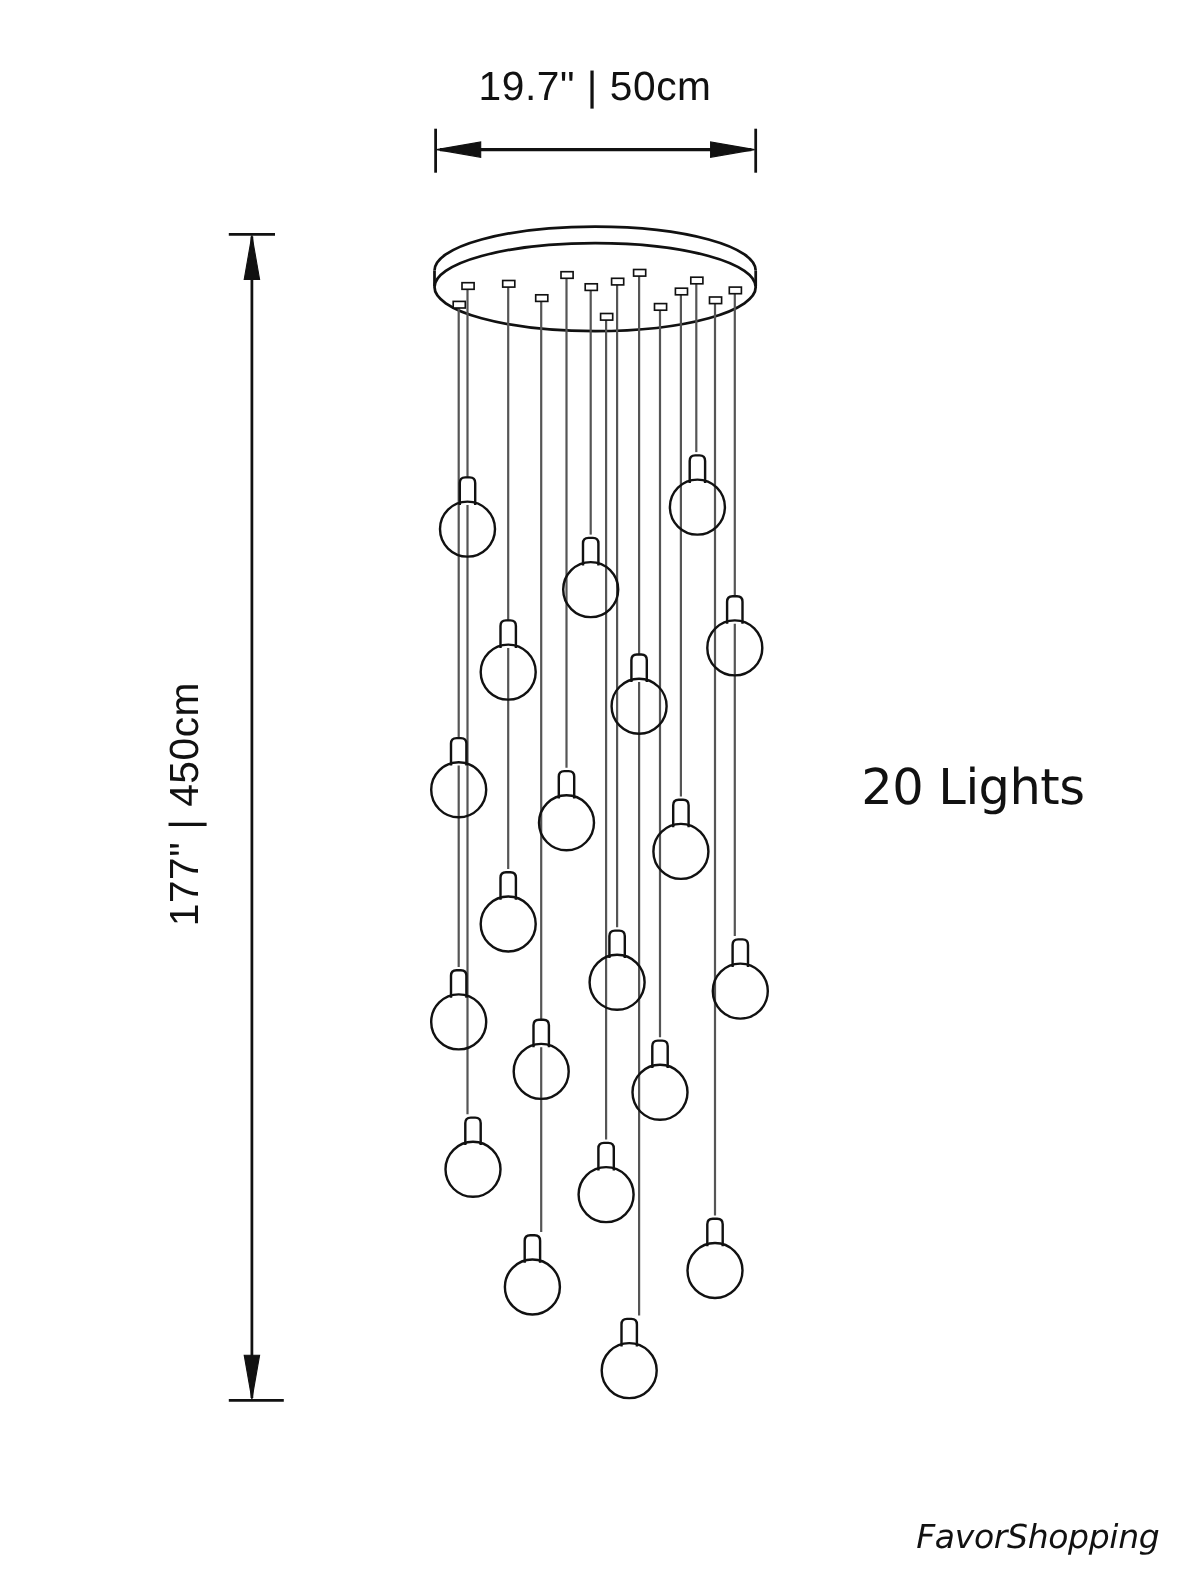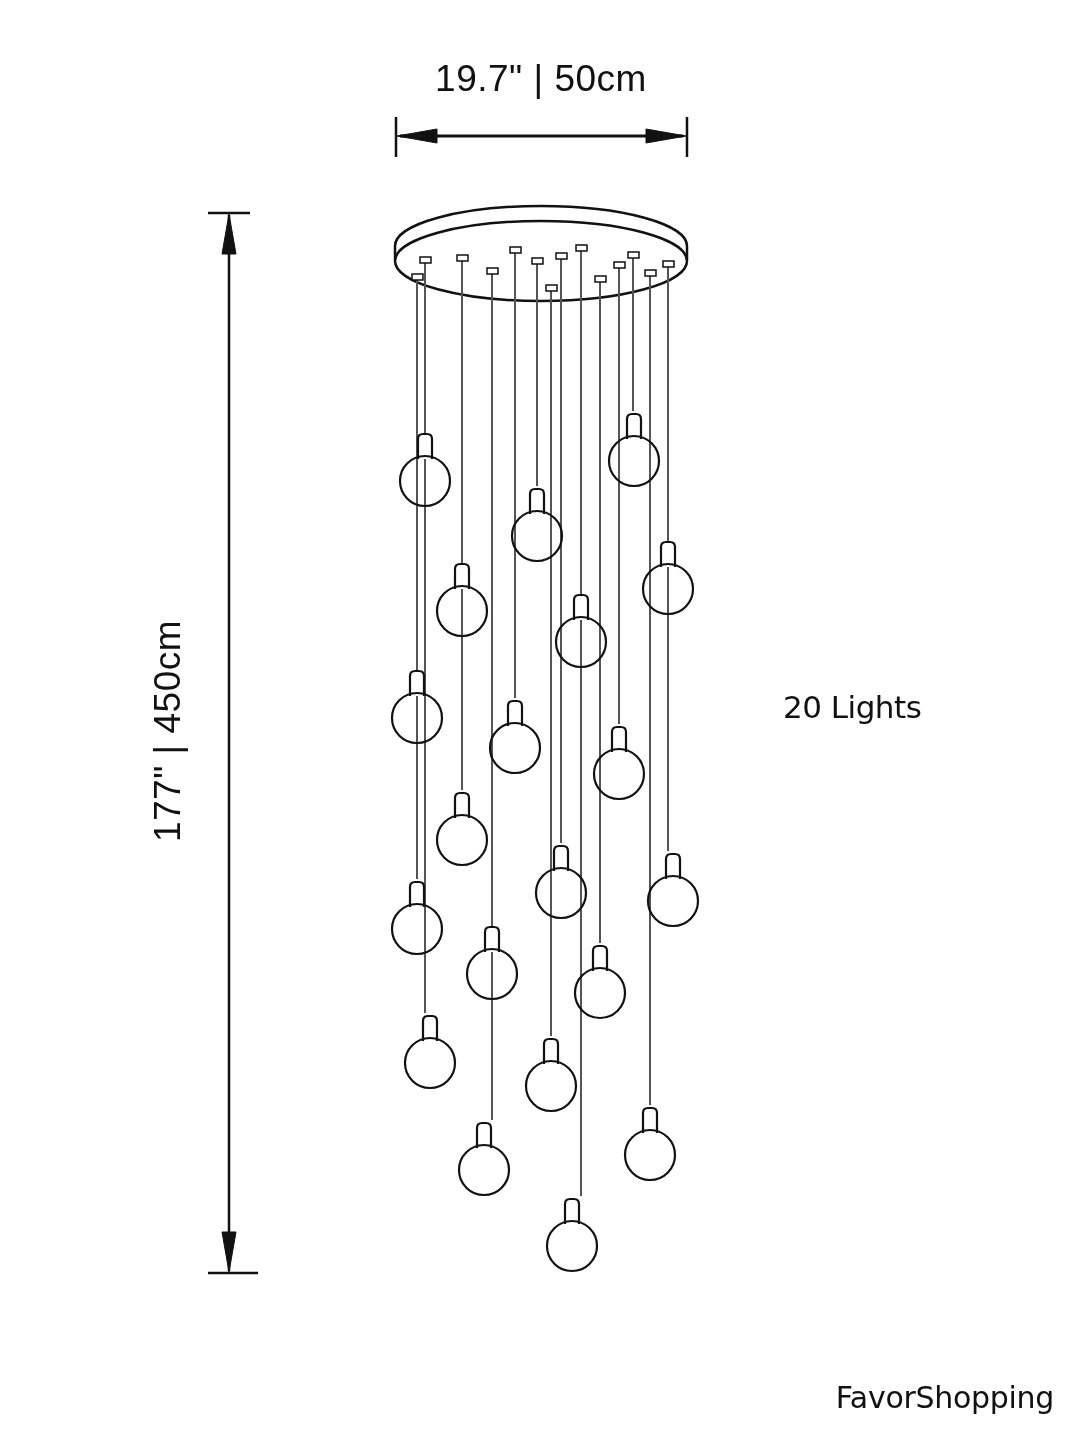--- a/index.html
+++ b/index.html
@@ -6,23 +6,23 @@
   body { width: 1080px; height: 1440px; position: relative; overflow: hidden;
          font-family: "Liberation Sans", sans-serif; color: #000; }
   #diagram { position: absolute; left: 0; top: 0; width: 1080px; height: 1440px; }
   .label { position: absolute; white-space: nowrap; color: #111; }
   .width-label { left: 395px; top: 58px; width: 292px; text-align: center;
                  font-family: "Liberation Sans", sans-serif; font-size: 37px; letter-spacing: 0.5px; }
   .height-label { left: 168px; top: 731px; font-family: "Liberation Sans", sans-serif;
                   font-size: 37px; transform: translate(-50%, -50%) rotate(-90deg);
                   transform-origin: center center; letter-spacing: 0.5px; }
   .count-label { left: 783px; top: 689px; font-family: "DejaVu Sans", sans-serif;
-                 font-size: 31px; font-weight: 500; letter-spacing: -0.5px; }
+                 font-size: 45px; font-weight: 500; letter-spacing: -0.5px; }
   .brand-label { right: 26px; top: 1380px; font-family: "DejaVu Sans", sans-serif;
-                 font-size: 30px; letter-spacing: -0.3px; }
+                 font-size: 30px; letter-spacing: -0.3px; font-style: italic; }
 </style>
 </head>
 <body>
 
 <svg id="diagram" xmlns="http://www.w3.org/2000/svg" width="1080" height="1440" viewBox="0 0 1080 1440">
   <g stroke="#111" fill="#111">
     <line x1="396" y1="117" x2="396" y2="157" stroke-width="2.5"></line>
     <line x1="687" y1="117" x2="687" y2="157" stroke-width="2.5"></line>
     <line x1="400" y1="136" x2="683" y2="136" stroke-width="3"></line>
     <polygon points="397,136 437,129 437,143"></polygon>

